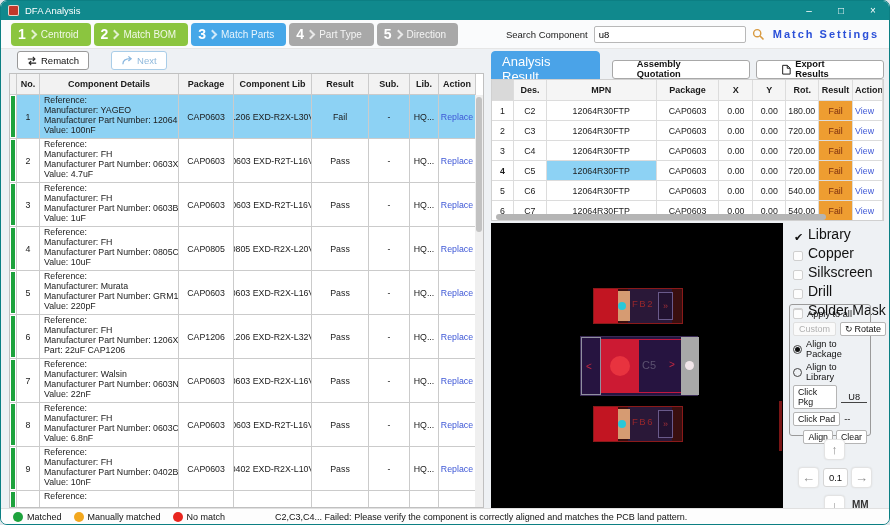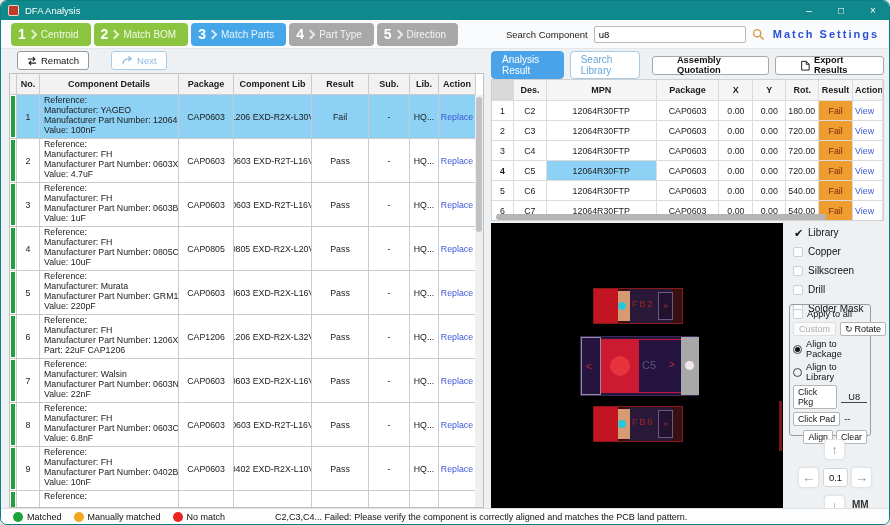--- a/index.html
+++ b/index.html
@@ -26,21 +26,21 @@
   .searchwrap { margin-left:auto; display:flex; align-items:center; gap:6px; }
   .searchlabel { font-size:9.5px; color:#222; }
   .searchinput { width:152px; height:17px; border:1px solid #b8b8b8; border-radius:2px; font-size:9.5px; padding:0 4px; font-family:"Liberation Sans",sans-serif; }
   .match-settings { color:#2b50d8; font-weight:bold; font-size:11px; letter-spacing:2px; margin-left:2px; cursor:pointer; }
 
   
   .left-tools { position:absolute; left:16px; top:50px; display:flex; gap:22px; }
   .tbtn { display:flex; align-items:center; gap:4px; background:#fff; border:1px solid #999; border-radius:3px; height:19px; padding:0 9px; font-size:9.5px; color:#111; cursor:pointer; }
   .tbtn.disabled { border-color:#a9cdе8; border:1px solid #a9cde8; color:#8fb9dc; }
   .right-tools { position:absolute; left:490px; top:50px; width:393px; display:flex; align-items:center; gap:6px; }
-  .tab { border-radius:4px; padding:2px 10px; font-size:10px; cursor:pointer; }
+  .tab { border-radius:4px; padding:2px 10px; font-size:13px; cursor:pointer; }
   .tab.active { background:#4aa3e8; color:#fff; border:1px solid #4aa3e8; }
   .tab.inactive { background:#fff; color:#67a5d8; border:1px solid #a8cce8; }
   .wspacer { flex:1; }
   .wbtn { background:#fff; border:1px solid #a8a8a8; border-radius:3px; height:19px; padding:0 24px; font-size:9.3px; font-weight:bold; color:#111; display:flex; align-items:center; gap:4px; cursor:pointer; }
 
   
   .ltable { position:absolute; left:8px; top:72px; width:475px; height:435px; overflow:hidden; background:#fff; border:1px solid #c0c0c0; }
   .lrow { display:flex; width:466px; background:#fff; }
   .lrow .c { border-right:1px solid #cbcbcb; border-bottom:1px solid #cbcbcb; display:flex; align-items:center; justify-content:center; font-size:8.8px; color:#1a1a1a; overflow:hidden; }
   .c.ind { width:7px; padding:1px; background:#fff; }
@@ -103,21 +103,21 @@
   .c5-red { position:absolute; left:20px; top:2px; width:38px; height:54px; background:#cc1a33; }
   .c5-circle { position:absolute; left:9px; top:17px; width:20px; height:20px; border-radius:50%; background:#e8333f; }
   .c5-label { position:absolute; left:61px; top:22px; color:#5c5270; font-size:11px; }
   .c5-gt { position:absolute; left:88px; top:22px; color:#c22840; font-size:10px; }
   .c5-graypad { position:absolute; left:100px; top:0; width:18px; height:58px; background:#a8a8a8; }
   .c5-dot { position:absolute; left:4px; top:24px; width:9px; height:9px; border-radius:50%; background:#f2e6ea; }
   .canvas-tick { position:absolute; left:288px; top:178px; width:3px; height:50px; background:#7a1515; }
 
   
   .sidebar { position:absolute; left:786px; top:222px; width:102px; height:303px; }
-  .layer { display:flex; align-items:center; gap:5px; height:19px; padding-left:6px; font-size:10px; color:#111; cursor:pointer; }
+  .layer { display:flex; align-items:flex-end; gap:5px; height:19px; padding-left:6px; font-size:14px; color:#111; cursor:pointer; }
   .cb { width:10px; height:10px; border:1px solid #cfcfcf; background:#fdfdfd; border-radius:2px; flex:none; }
   .layer.checked .cb { border-color:transparent; background:none; }
   .layer.checked .cb::before { content:"✔"; font-size:11px; color:#111; line-height:9px; display:block; }
   .groupbox { position:absolute; left:2px; top:81px; width:82px; height:132px; border:1px solid #9a9a9a; border-radius:3px; padding:4px 3px; }
   .grow { display:flex; align-items:center; gap:4px; margin-bottom:3px; font-size:9.2px; color:#111; }
   .btn-custom { color:#b0b0b0; border:1px solid #e0e0e0; background:#fafafa; padding:1px 5px; font-size:9px; border-radius:2px; cursor:default; }
   .btn-rotate { border:1px solid #b5b5b5; background:#fff; padding:1px 4px; font-size:9px; border-radius:2px; cursor:pointer; display:flex; gap:2px; align-items:center; }
   .radio { width:9px; height:9px; border:1px solid #444; border-radius:50%; flex:none; }
   .radio.on::before { content:""; display:block; width:5px; height:5px; background:#111; border-radius:50%; margin:1px; }
   .sbtn { border:1px solid #b5b5b5; background:#fff; border-radius:2px; padding:1px 4px; font-size:8.8px; cursor:pointer; color:#111; }
@@ -214,21 +214,20 @@
             <path d="M2 10 C2 5 6 4 10.5 4" fill="none" stroke="#8ab8e0" stroke-width="1.4"></path>
             <path d="M8 1.5 l3 2.5 -3 2.5" fill="none" stroke="#8ab8e0" stroke-width="1.4"></path>
           </svg>
       </span>
       <span>Next</span>
     </div>
   </div>
 
   <div class="right-tools">
     <div class="tab active">Analysis Result</div>
-    <div class="tab inactive">Search Library</div>
     <div class="wspacer"></div>
     <div class="wbtn">
       <span>Assembly Quotation</span>
     </div>
     <div class="wbtn">
       <span>
         <svg width="10" height="11" viewBox="0 0 12 13">
             <path d="M2 1.5 h5.5 L11 5 v7 H2 z" fill="none" stroke="#222" stroke-width="1.2"></path>
             <path d="M7.5 1.5 v3.5 H11" fill="none" stroke="#222" stroke-width="1.2"></path>
           </svg>

